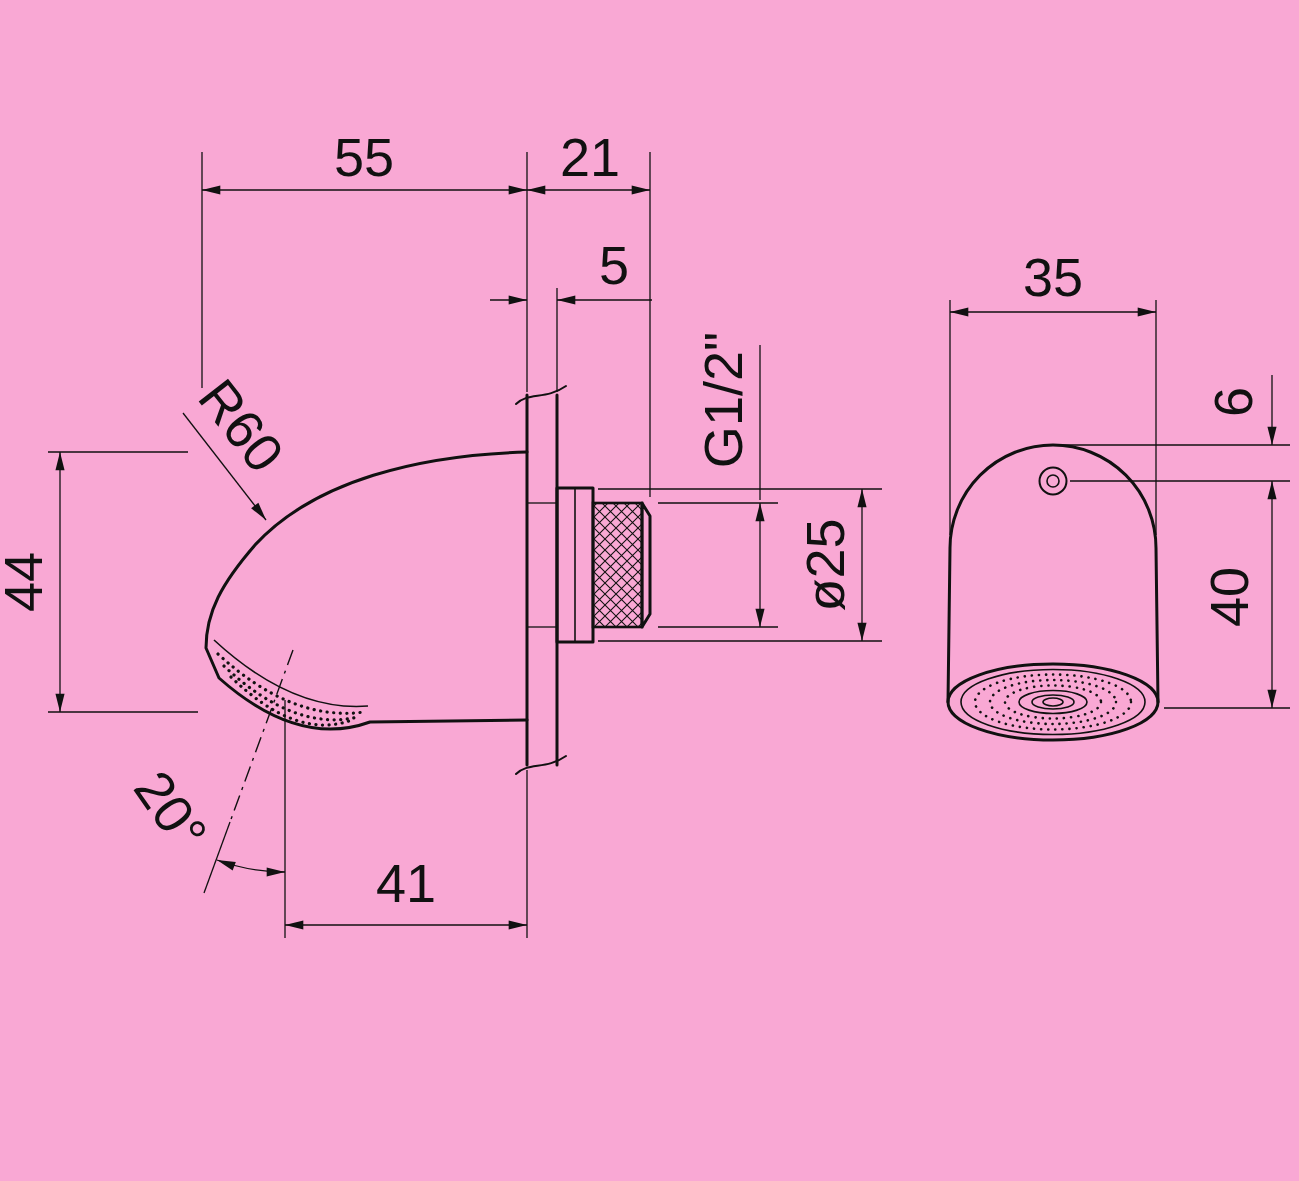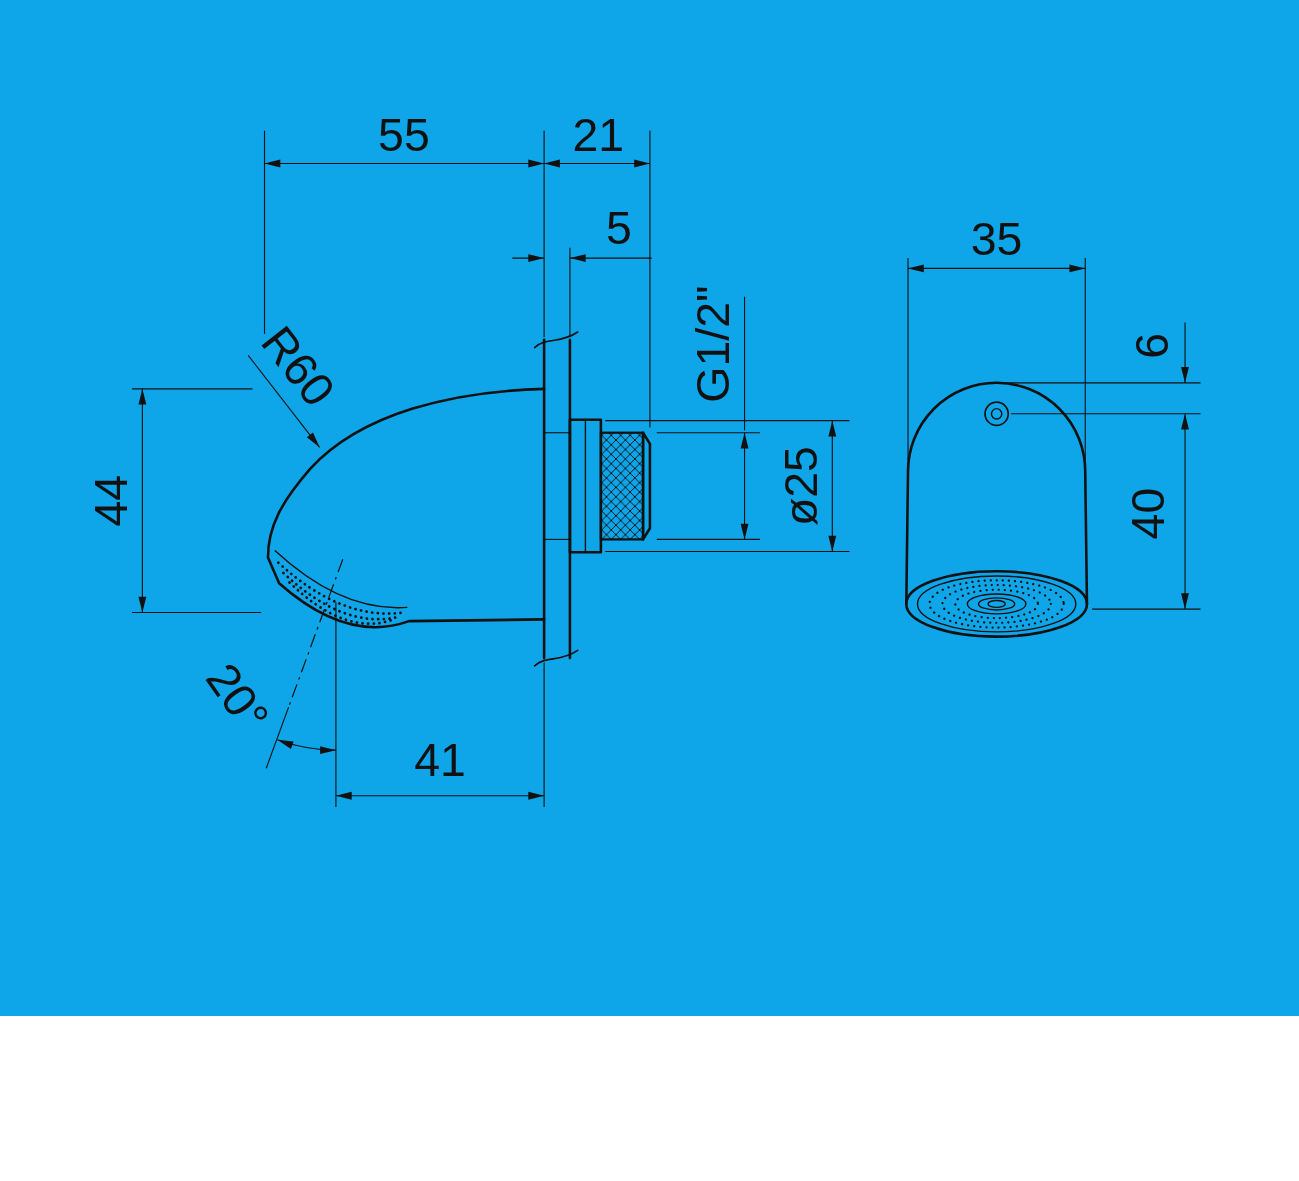--- a/index.html
+++ b/index.html
@@ -1,17 +1,17 @@
 <!DOCTYPE html>
 <html><head>
 <meta charset="utf-8">
 <style>
   html,body{margin:0;padding:0;background:#ffffff;}
   .sheet{
-    width:1299px;height:1016px;background:#0ea5e9;position:relative;overflow:hidden;
+    width:1299px;height:1181px;background:#f9a8d4;position:relative;overflow:hidden;
     font-family:"Liberation Sans", sans-serif;
   }
   svg{display:block;width:100%;height:100%;}
   svg text{
     font-family:"Liberation Sans", sans-serif;
     font-size:54px;
     fill:#111;
   }
   .o  {stroke:#111;stroke-width:3;fill:none;stroke-linejoin:round;stroke-linecap:round;}
   .o2 {stroke:#111;stroke-width:2;fill:none;stroke-linejoin:round;stroke-linecap:round;}

